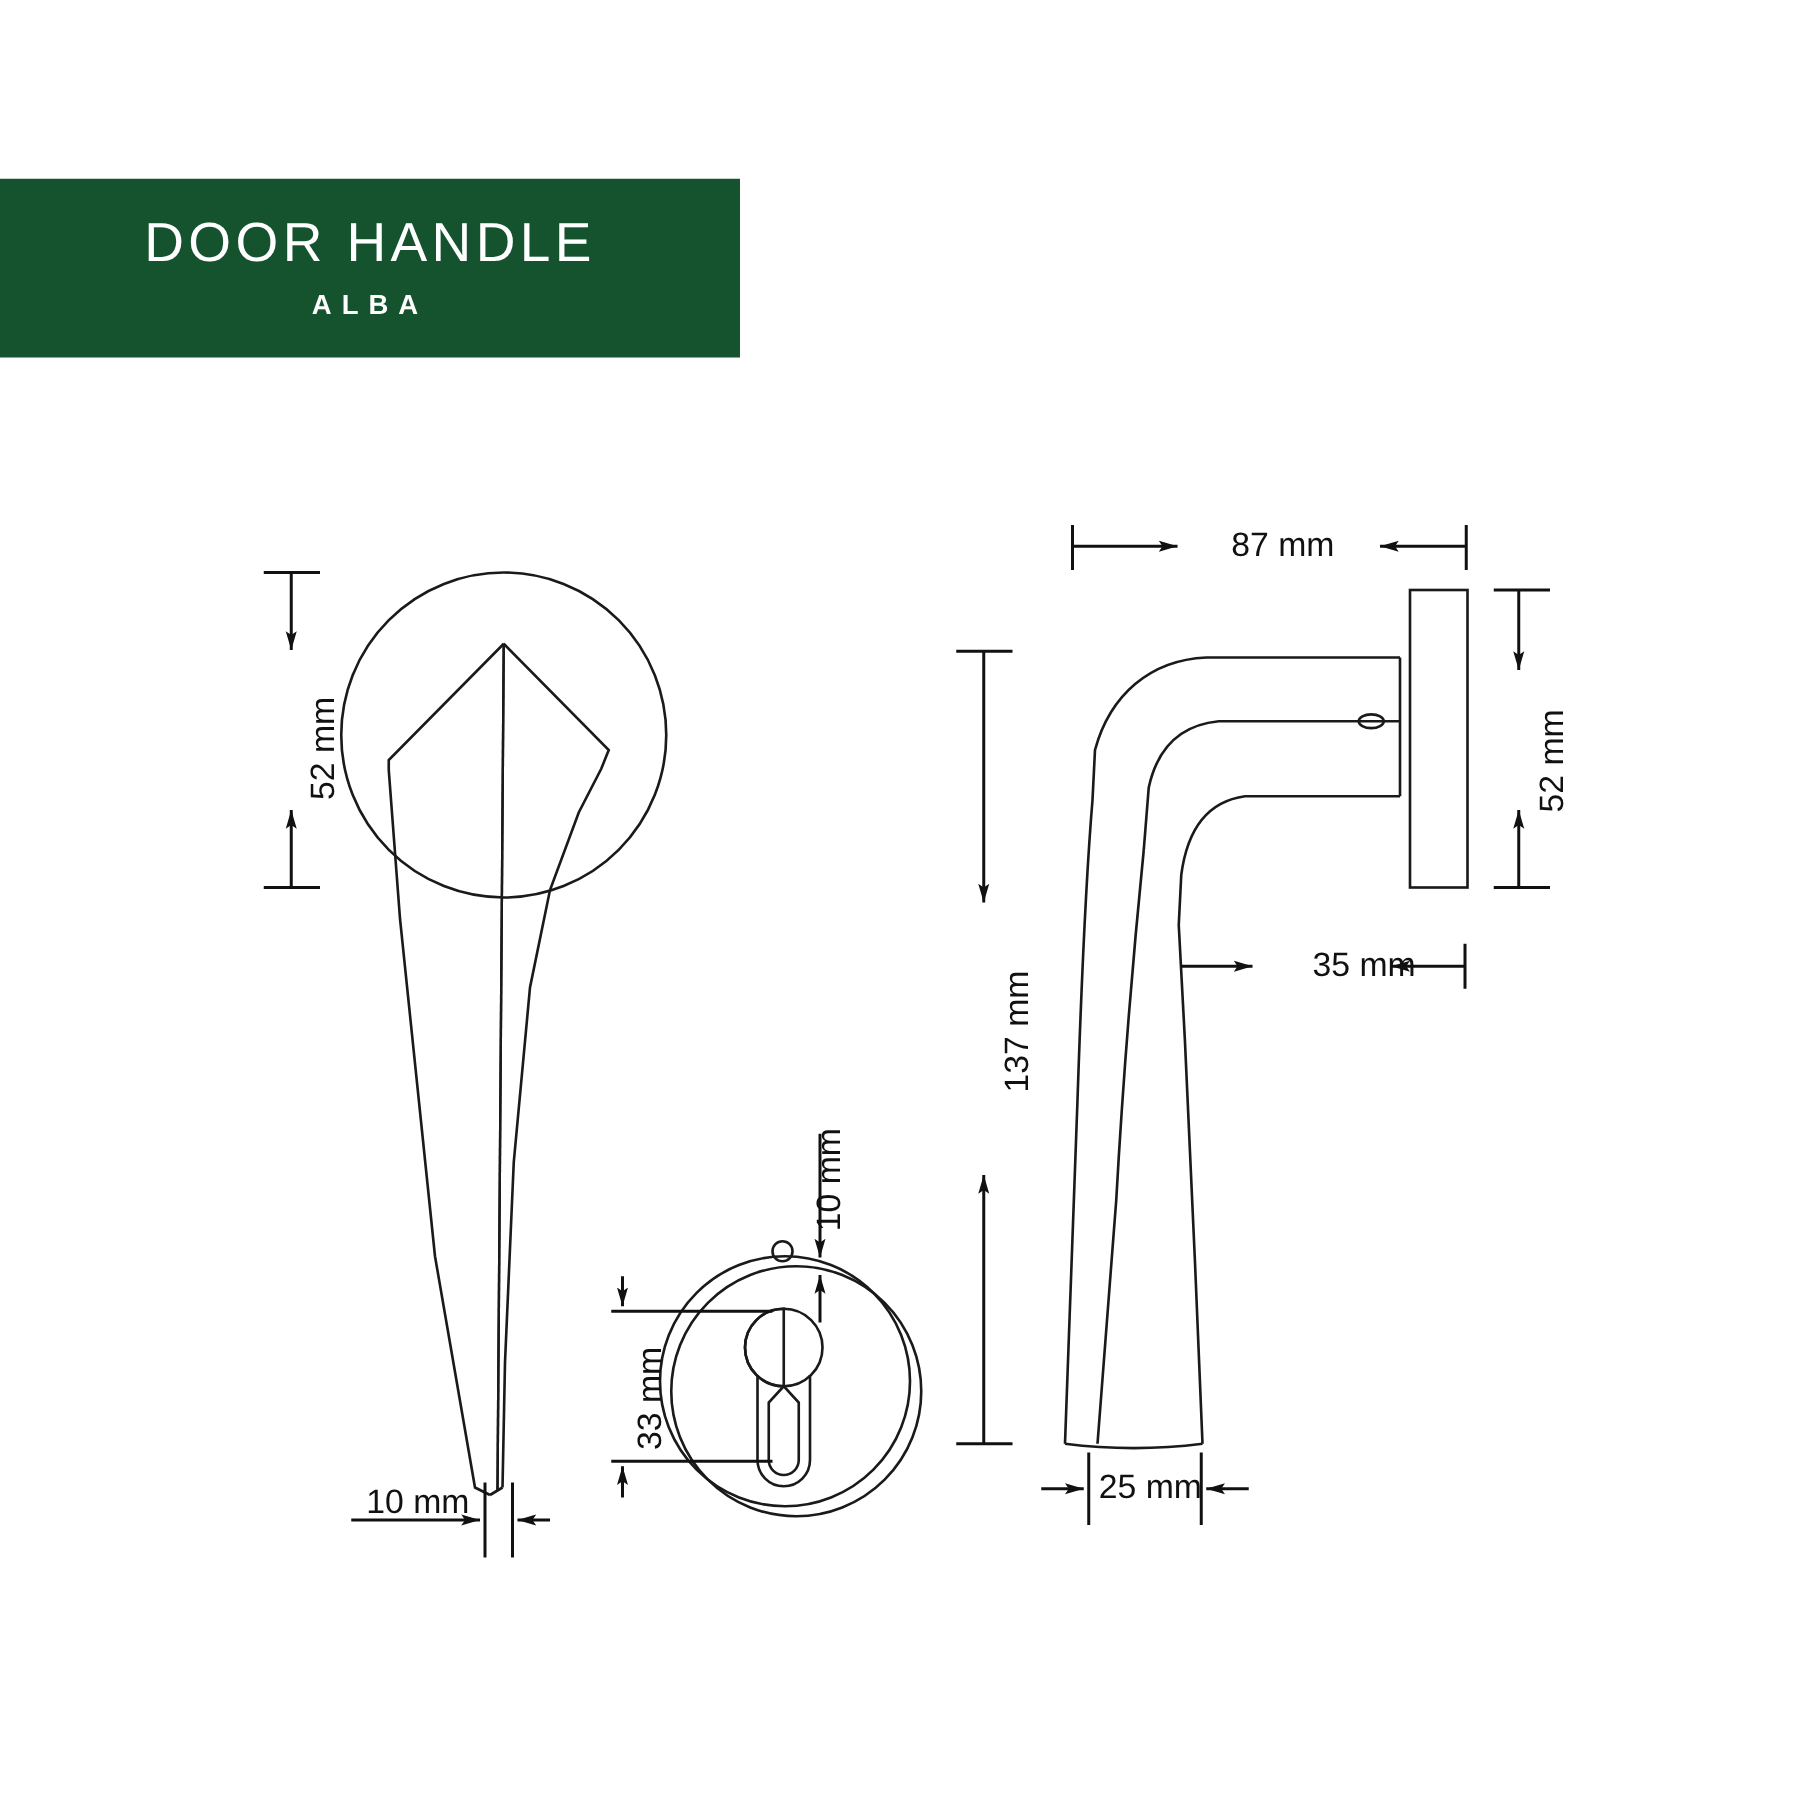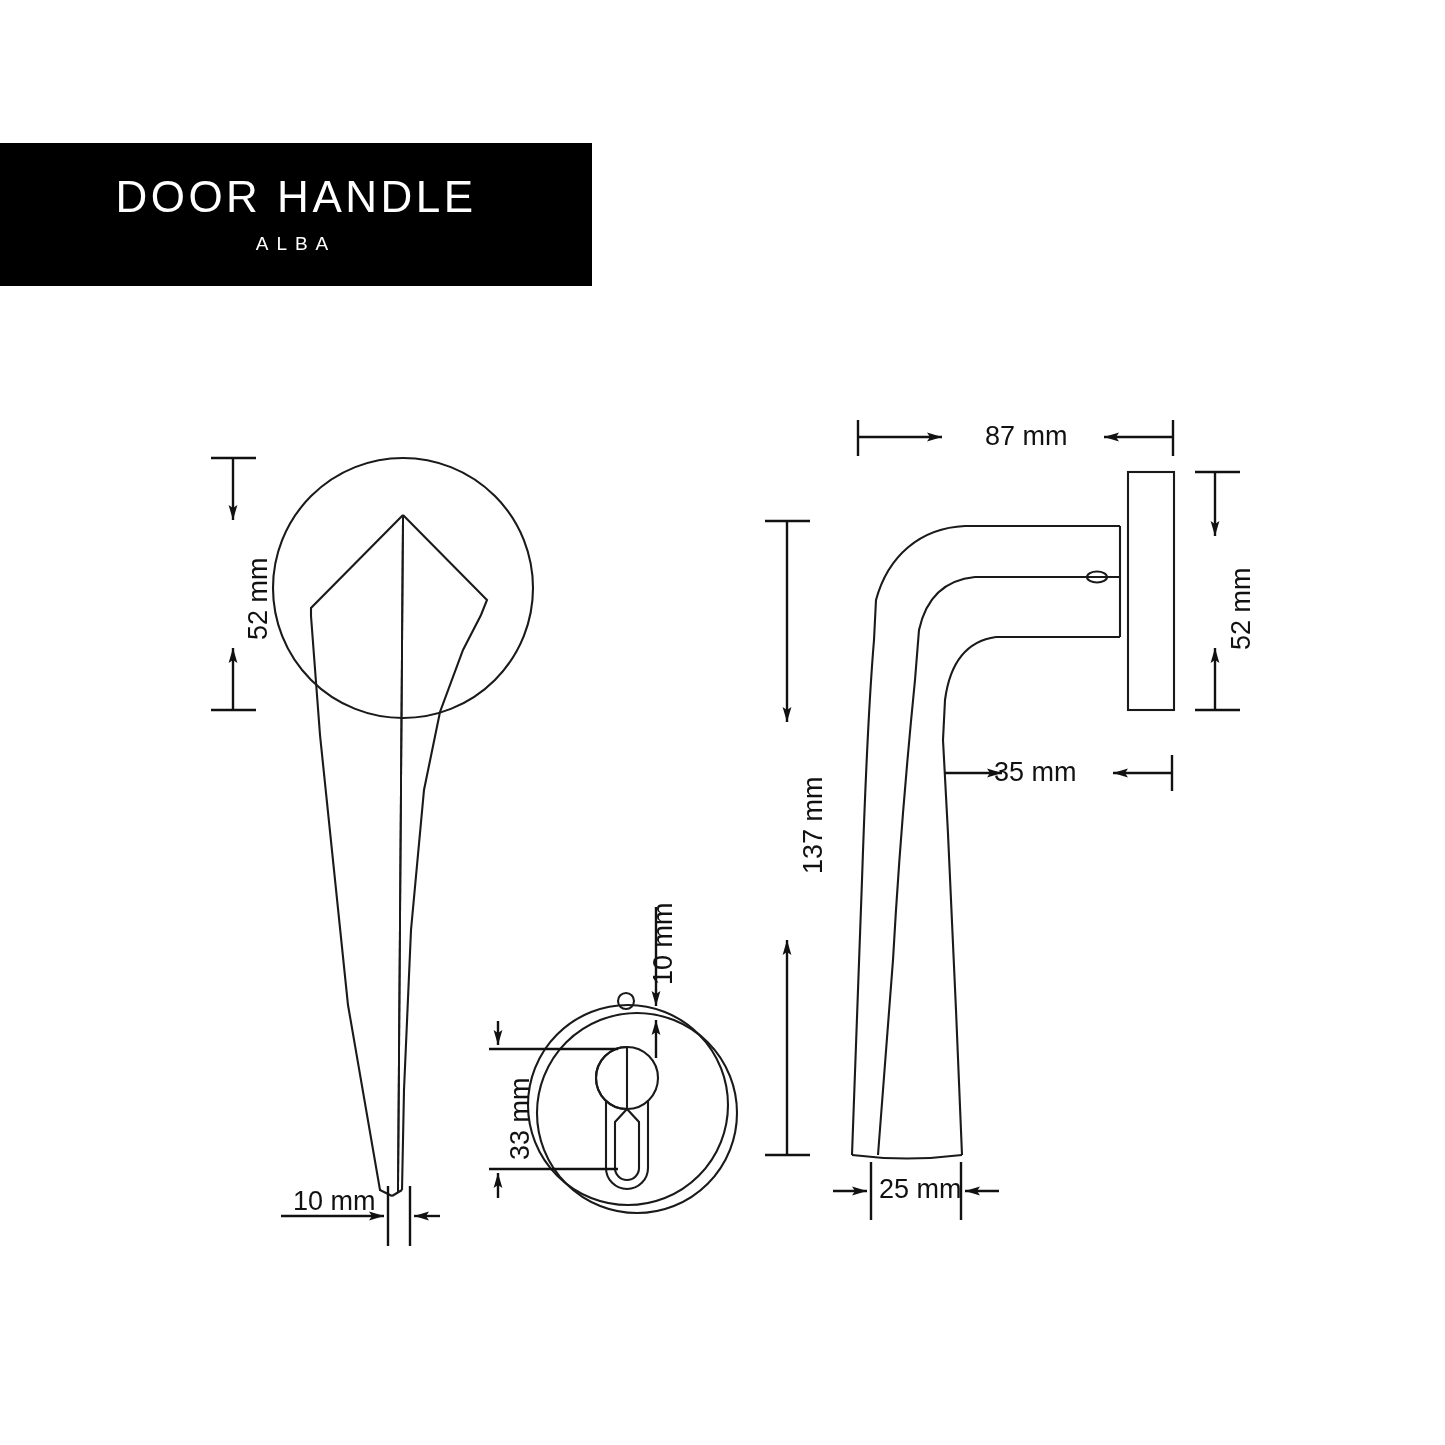--- a/index.html
+++ b/index.html
@@ -16,40 +16,40 @@
     height: 1445px;
     background: #ffffff;
     overflow: hidden;
   }
   #titleblock {
     position: absolute;
     left: 0;
     top: 143px;
     width: 592px;
     height: 143px;
-    background: #000000;
+    background: #14532d;
     box-sizing: border-box;
     display: flex;
     flex-direction: column;
     align-items: center;
     justify-content: center;
   }
   #titleblock .t-main {
     color: #ffffff;
     font-size: 44px;
     letter-spacing: 3.5px;
     font-weight: 300;
     line-height: 1.05;
     white-space: nowrap;
   }
   #titleblock .t-sub {
     color: #ffffff;
-    font-size: 19px;
+    font-size: 22px;
     letter-spacing: 8px;
-    font-weight: 400;
+    font-weight: 700;
     margin-top: 12px;
     white-space: nowrap;
   }
   #drawing {
     position: absolute;
     left: 0;
     top: 0;
     width: 1445px;
     height: 1445px;
   }
@@ -215,19 +215,19 @@
   <div class="dimtext" style="left:293px; top:1186px;">10 mm</div>
 
   <div class="dimtext rot90" style="left:648px; top:985px;">10 mm</div>
 
   <div class="dimtext rot90" style="left:505px; top:1160px;">33 mm</div>
 
   <div class="dimtext" style="left:985px; top:421px;">87 mm</div>
 
   <div class="dimtext rot90" style="left:1226px; top:650px;">52 mm</div>
 
-  <div class="dimtext" style="left:994px; top:757px;">35 mm</div>
+  <div class="dimtext" style="left:1050px; top:757px;">35 mm</div>
 
   <div class="dimtext rot90" style="left:798px; top:874px;">137 mm</div>
 
   <div class="dimtext" style="left:879px; top:1174px;">25 mm</div>
 
 </div>
 
 </body></html>

